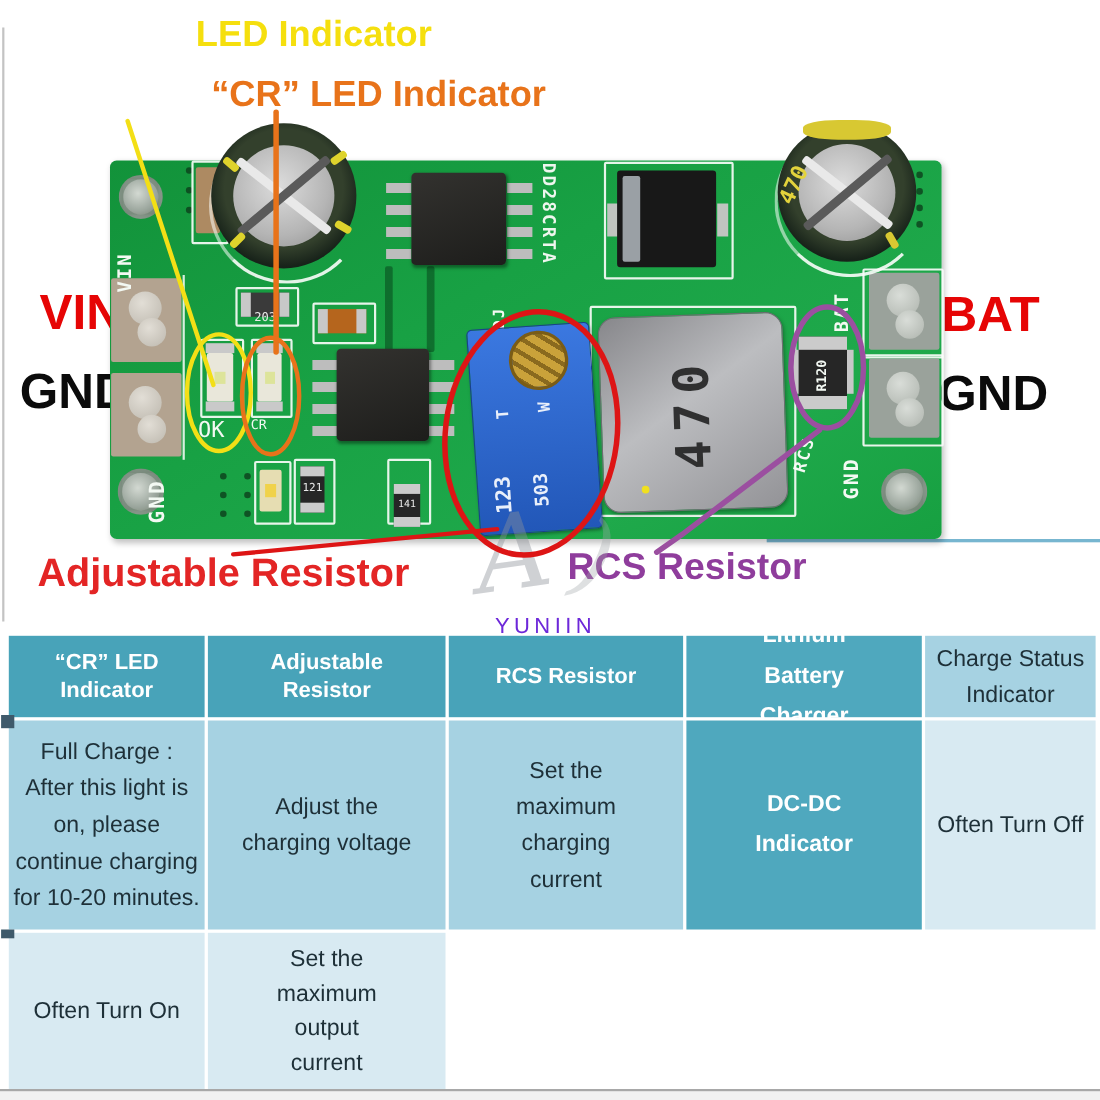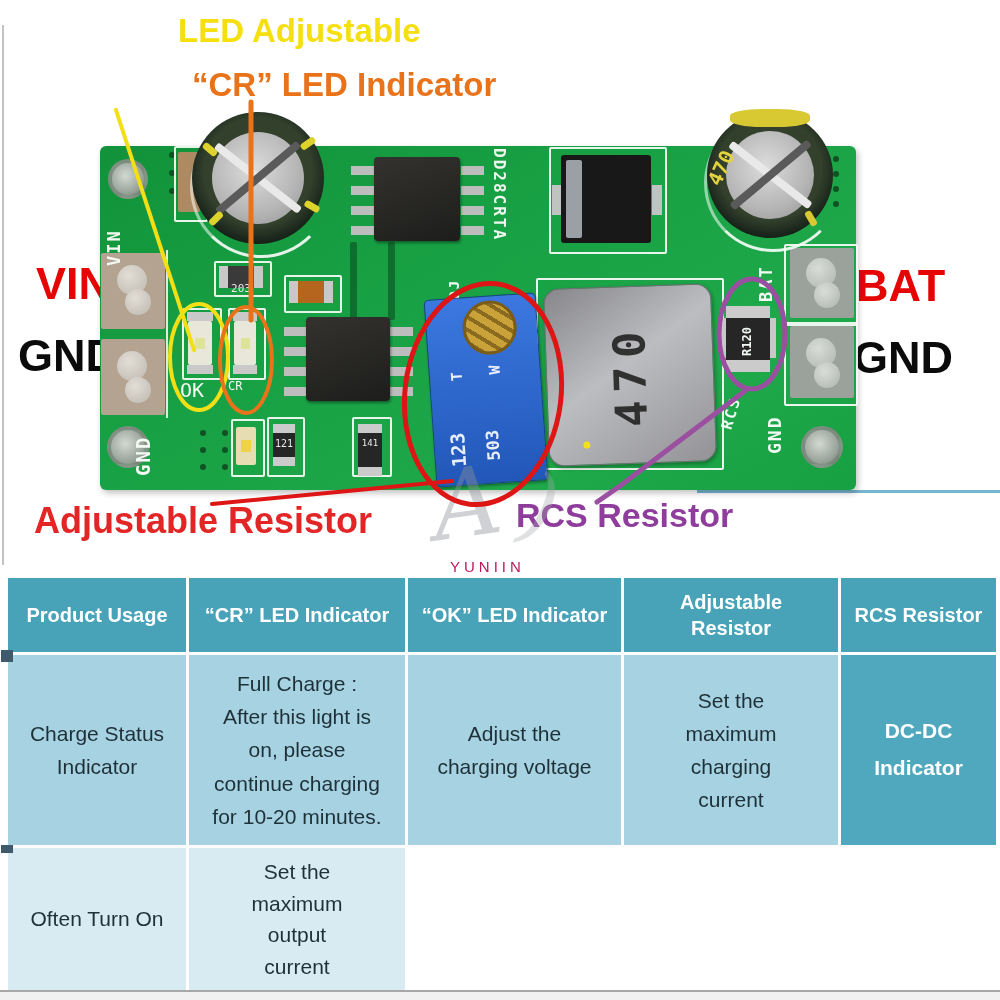--- a/index.html
+++ b/index.html
@@ -76,21 +76,21 @@
 
   .inductor{background:linear-gradient(145deg,#87878b,#bcbdc0 45%,#939397);border-radius:16px;
             border:1px solid #6e6e72;box-shadow:1px 2px 4px rgba(0,0,0,.35);}
   .ind-txt{position:absolute;left:0;top:0;width:100%;height:100%;display:flex;align-items:center;justify-content:center;
            writing-mode:vertical-rl;transform:rotate(180deg);font-family:"DejaVu Sans Mono",monospace;
            font-size:44px;font-weight:bold;color:rgba(25,25,25,.85);letter-spacing:8px;}
 
   .cap470{position:absolute;color:#e3d33c;font-weight:bold;font-family:"DejaVu Sans Mono",monospace;
           font-size:20px;transform:rotate(-65deg);}
 
-  .wm-small{position:absolute;left:450px;top:558px;color:#be185d;font-size:15px;letter-spacing:4px;}
+  .wm-small{position:absolute;left:450px;top:558px;color:#6d28d9;font-size:20px;letter-spacing:4px;}
   .wm-logo{position:absolute;font-family:"DejaVu Serif",serif;font-style:italic;color:rgba(140,146,152,.42);}
 
   
   .info-table{position:absolute;left:8px;top:578px;width:988px;display:grid;
               grid-template-columns:178px 216px 213px 214px 155px;
               grid-template-rows:74px 190px 142px;gap:3px;background:#ffffff;z-index:5;}
   .cell{display:flex;align-items:center;justify-content:center;text-align:center;white-space:pre-line;}
   .th{background:#48A3B9;color:#ffffff;font-weight:bold;font-size:20px;line-height:1.3;}
   .rowlabel{background:#4FA8BE;color:#ffffff;font-weight:bold;font-size:21px;line-height:1.75;}
   .r1{background:#A6D2E2;color:#1E3038;font-size:21px;line-height:1.58;}
@@ -101,21 +101,21 @@
   svg.overlay{position:absolute;left:0;top:0;z-index:4;pointer-events:none;}
 </style>
 </head>
 <body>
 
 <div class="canvas">
 
   <div class="abs edge-line"></div>
   <div class="abs blue-artifact"></div>
 
-  <div class="lbl lbl-led">LED Adjustable</div>
+  <div class="lbl lbl-led">LED Indicator</div>
   <div class="lbl lbl-cr">“CR” LED Indicator</div>
   <div class="lbl lbl-vin">VIN</div>
   <div class="lbl lbl-gndl">GND</div>
   <div class="lbl lbl-bat">BAT</div>
   <div class="lbl lbl-gndr">GND</div>
   <div class="lbl lbl-adj">Adjustable Resistor</div>
   <div class="lbl lbl-rcs">RCS Resistor</div>
 
   <div class="abs board">
 
@@ -222,21 +222,21 @@
     <div class="abs" style="left:136px;top:281px;width:20px;height:38px;background:#e6ddb2;border-radius:2px;">
       <div class="abs" style="left:5px;top:13px;width:10px;height:12px;background:#f0d24a;"></div>
     </div>
     <div class="abs silkbox" style="left:167px;top:271px;width:34px;height:56px;"></div>
     <div class="abs res" style="left:173px;top:278px;width:22px;height:42px;">
       <div class="capt"></div>
         <div class="capb"></div>
       <div class="restxt" style="top:14px;font-size:10px;">121</div>
     </div>
     <div class="abs silkbox" style="left:252px;top:271px;width:36px;height:56px;"></div>
-    <div class="abs res" style="left:258px;top:278px;width:24px;height:52px;">
+    <div class="abs res" style="left:258px;top:294px;width:24px;height:39px;">
       <div class="capt"></div>
         <div class="capb"></div>
       <div class="restxt" style="top:14px;font-size:9px;">141</div>
     </div>
     <div class="abs silkbox" style="left:350px;top:274px;width:22px;height:22px;background:#d8d8d8;"></div>
     <div class="abs silkbox" style="left:350px;top:300px;width:22px;height:22px;background:#d8d8d8;"></div>
     <div class="abs silkbox" style="left:376px;top:274px;width:22px;height:22px;background:#d8d8d8;"></div>
     <div class="abs silkbox" style="left:376px;top:300px;width:22px;height:22px;background:#d8d8d8;"></div>
     <div class="hsilk" style="left:404px;top:284px;font-size:16px;">R</div>
 
@@ -292,43 +292,45 @@
     <line x1="251" y1="102" x2="251" y2="320" stroke="#E8731A" stroke-width="5" stroke-linecap="round"></line>
     <line x1="212" y1="504" x2="452" y2="481" stroke="#DD1515" stroke-width="4" stroke-linecap="round"></line>
     <polyline points="597,502 620,486 745,391" fill="none" stroke="#9B4FA0" stroke-width="5" stroke-linecap="round"></polyline>
     <ellipse cx="199" cy="357" rx="29" ry="53" fill="none" stroke="#F3DF16" stroke-width="4"></ellipse>
     <ellipse cx="246" cy="360" rx="26" ry="53" fill="none" stroke="#E8731A" stroke-width="4"></ellipse>
     <ellipse cx="483" cy="394" rx="78" ry="111" fill="none" stroke="#DD1515" stroke-width="5" transform="rotate(7 483 394)"></ellipse>
     <ellipse cx="752" cy="334" rx="33" ry="55" fill="none" stroke="#9B4FA0" stroke-width="5"></ellipse>
   </svg>
 
   <div class="info-table">
-    <div class="cell th">Product Usage</div>
     <div class="cell th">“CR” LED Indicator</div>
-    <div class="cell th">“OK” LED Indicator</div>
     <div class="cell th">Adjustable
 Resistor</div>
     <div class="cell th">RCS Resistor</div>
 
+    <div class="cell rowlabel">Lithium
+Battery
+Charger</div>
     <div class="cell r1">Charge Status
 Indicator</div>
     <div class="cell r1">Full Charge :
 After this light is
 on, please
 continue charging
 for 10-20 minutes.</div>
     <div class="cell r1">Adjust the
 charging voltage</div>
     <div class="cell r1">Set the
 maximum
 charging
 current</div>
 
     <div class="cell rowlabel">DC-DC
 Indicator</div>
+    <div class="cell r2">Often Turn Off</div>
     <div class="cell r2">Often Turn On</div>
     <div class="cell r2">Set the
 maximum
 output
 current</div>
   </div>
 
   <div class="table-handle" style="left:1px;top:650px;width:12px;height:12px;"></div>
   <div class="table-handle" style="left:1px;top:845px;width:12px;height:8px;"></div>
   <div class="bottom-strip"></div>

